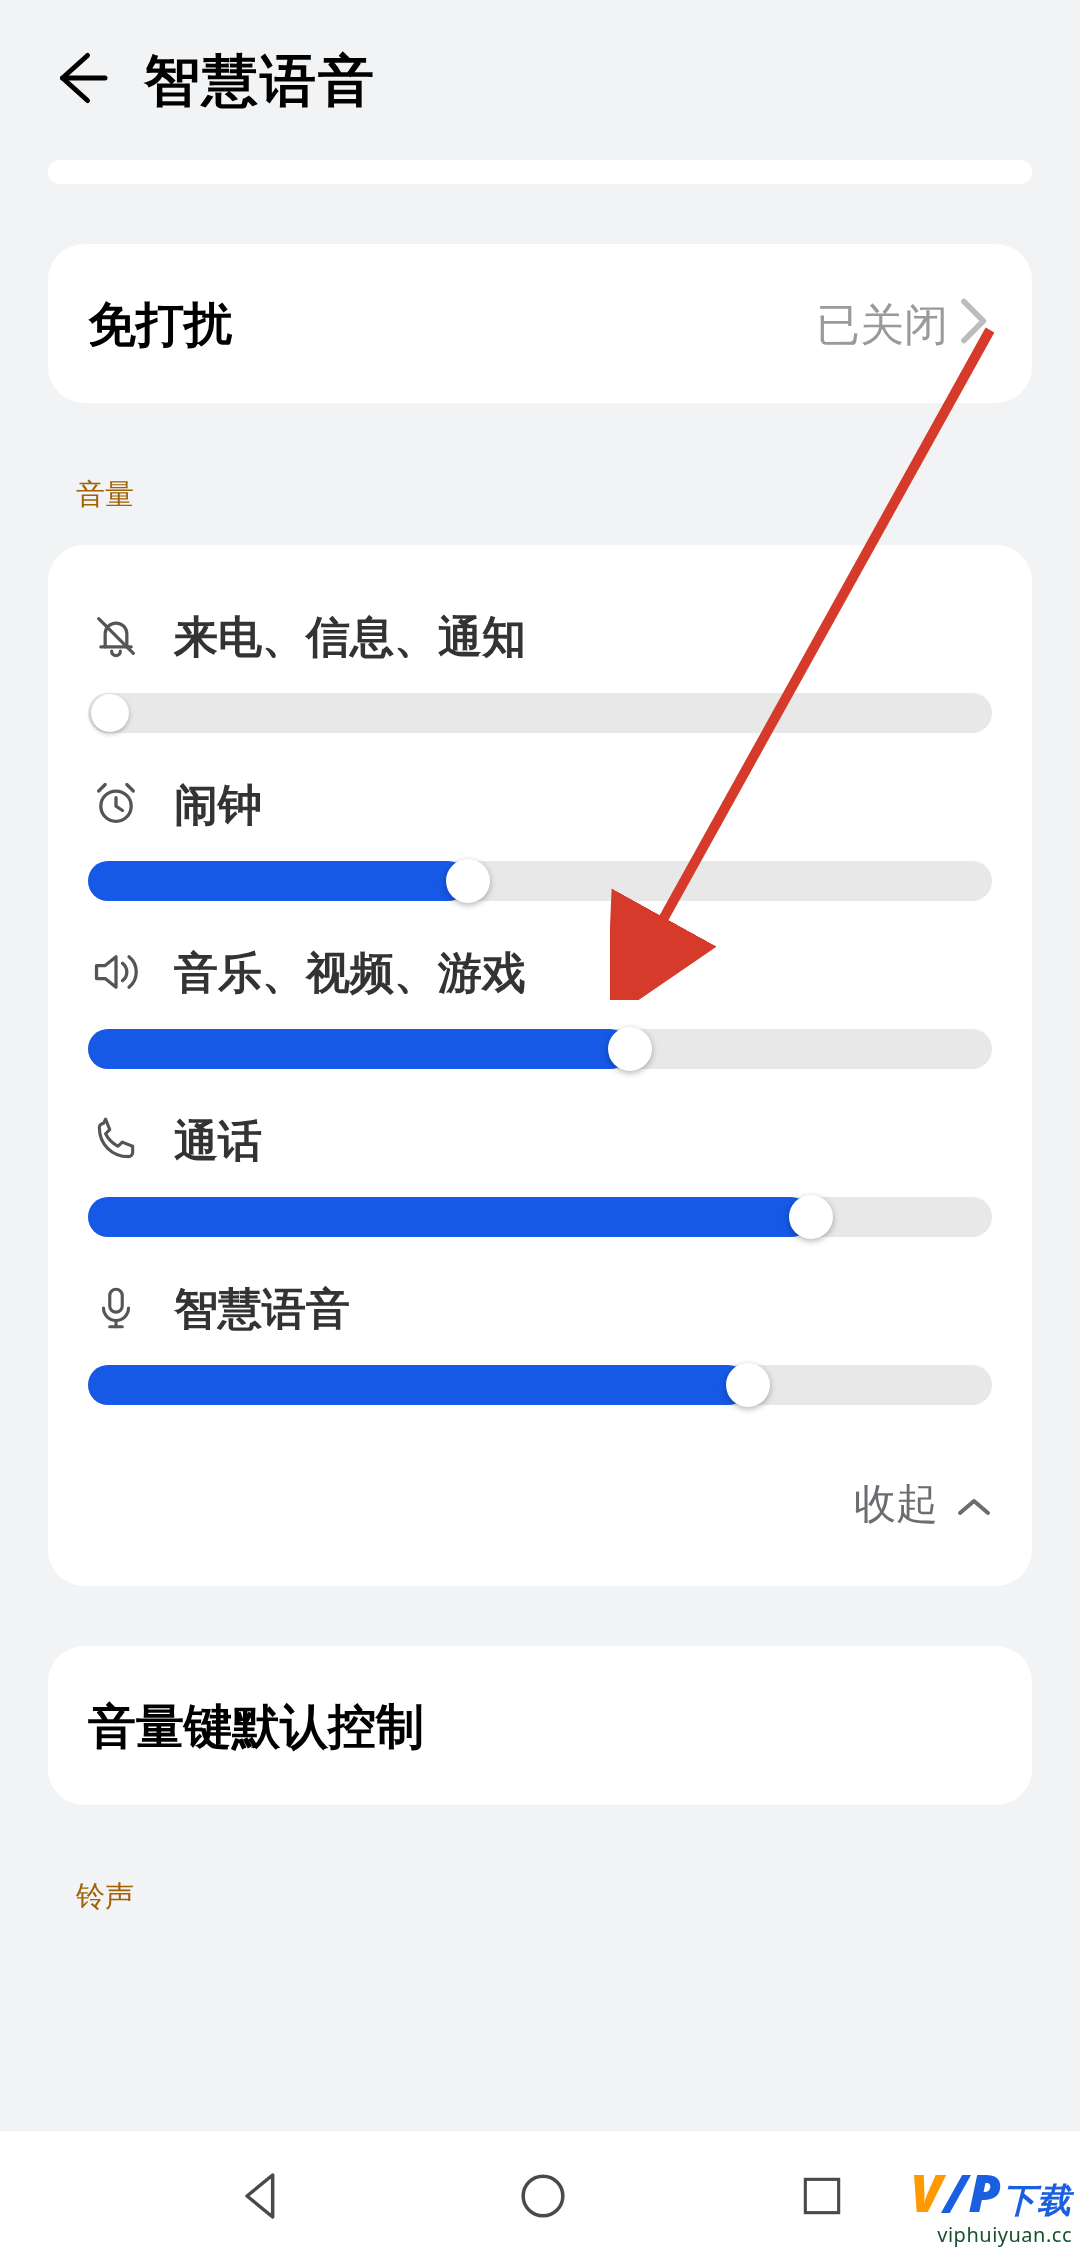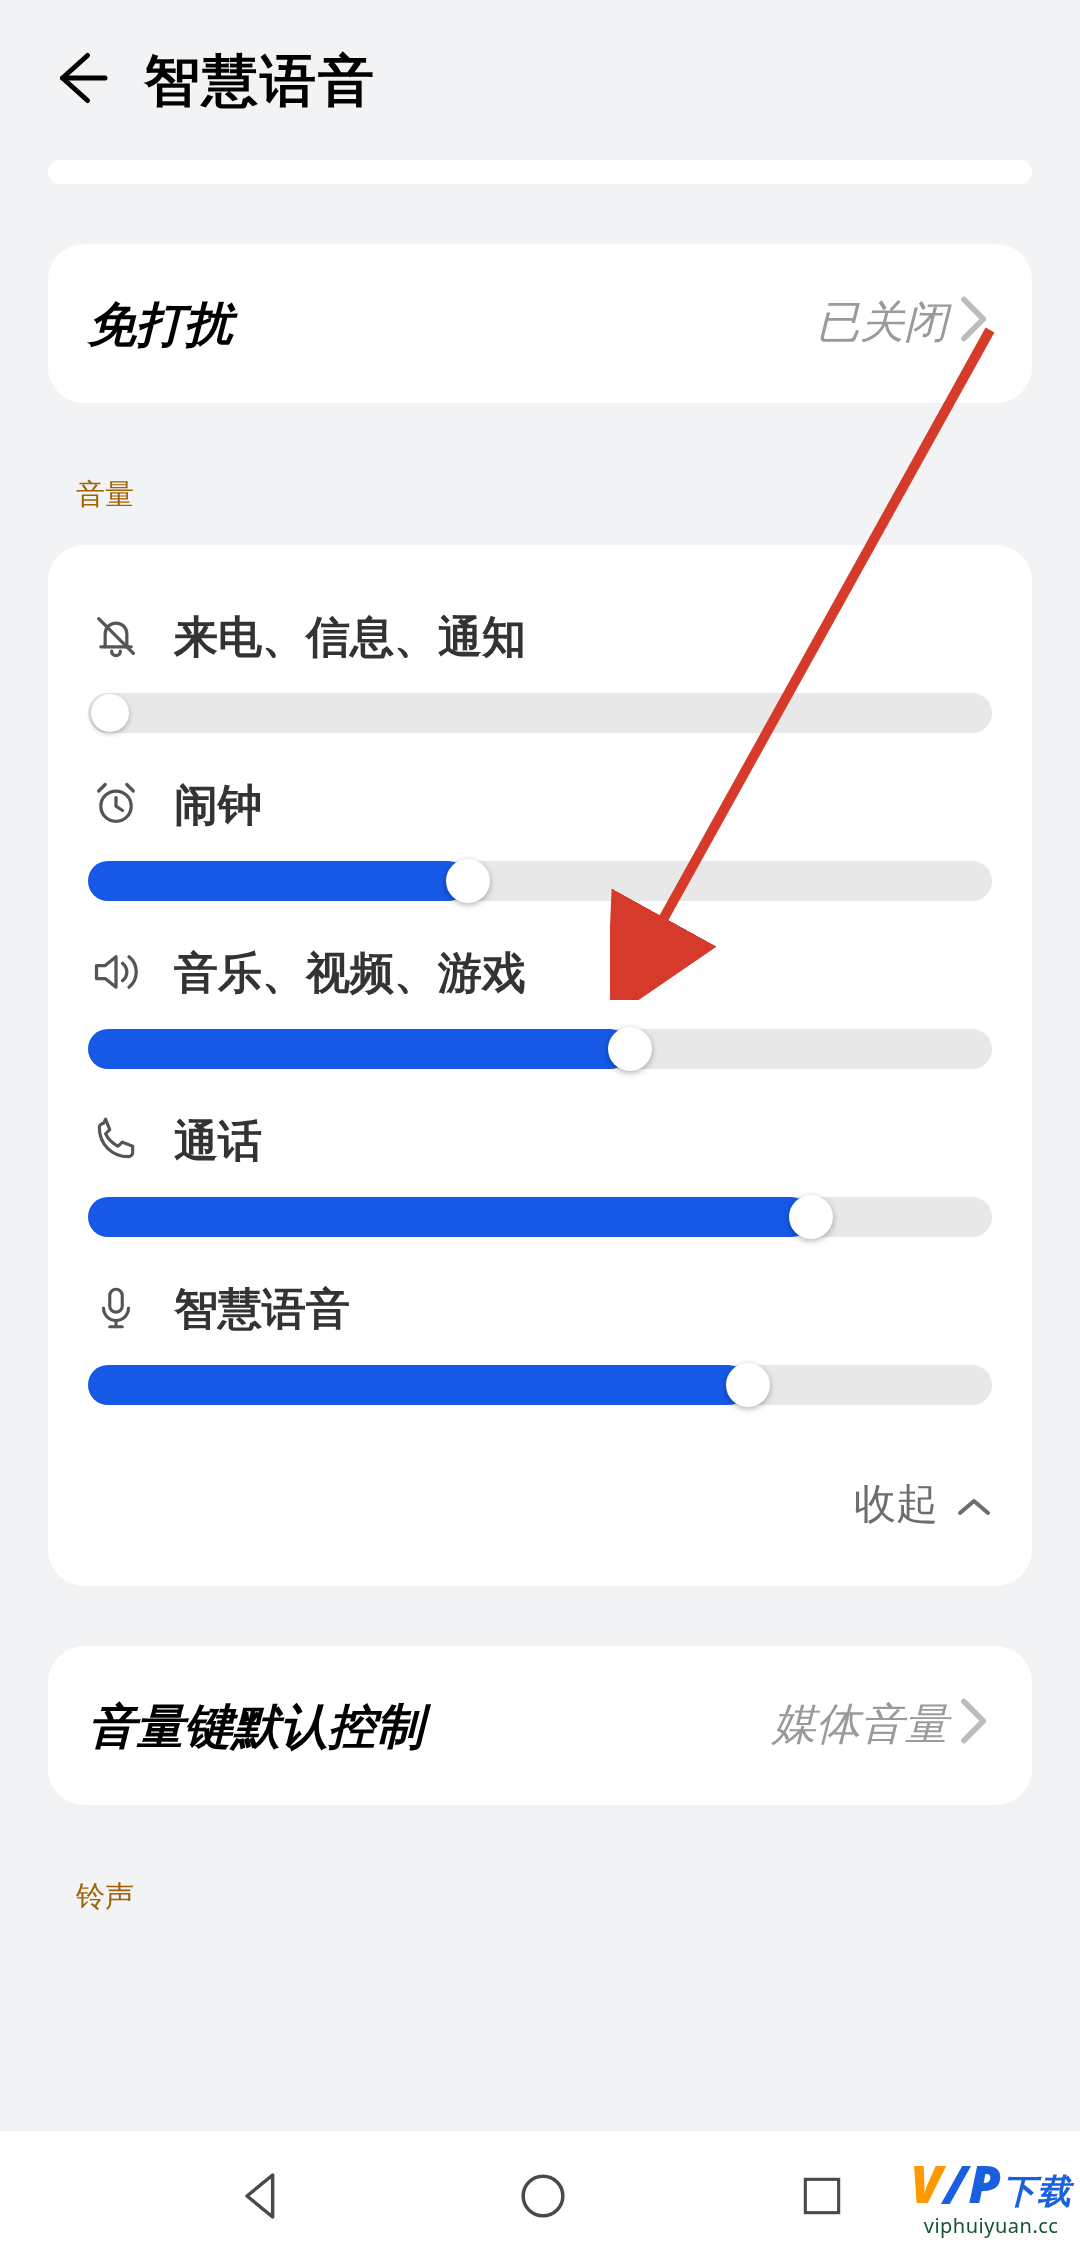--- a/index.html
+++ b/index.html
@@ -38,24 +38,23 @@
   .card {
     background: #fff;
     margin: 0 48px;
     border-radius: 36px;
     padding: 0 0;
   }
 
   
   .row {
     display: flex;
-    align-items: flex-start;
+    align-items: center;
     justify-content: space-between;
     padding: 46px 40px 46px 40px;
-    font-style: italic;
   }
   .row-label {
     font-size: 48px;
     font-weight: 600;
   }
   .row-right {
     display: flex;
     align-items: center;
     gap: 10px;
   }
@@ -152,22 +151,22 @@
     justify-content: space-around;
     padding: 0 120px;
     border-top: 1px solid #eee;
   }
   .navbar .nav-btn svg { stroke: #4a4a4a; }
 
   
   .watermark {
     position: absolute;
     right: 8px;
-    bottom: 27px;
-    text-align: center;
+    bottom: 18px;
+    text-align: right;
   }
   .watermark .vip {
     font-size: 52px;
     font-weight: 900;
     font-style: italic;
     letter-spacing: 1px;
   }
   .watermark .vip .v { color: #ff9900; }
   .watermark .vip .p { color: #1a5fe0; }
   .watermark .vip .sub {
@@ -311,28 +310,20 @@
       </svg>
     </span>
   </div>
 </div>
 
 <div class="spacer-60"></div>
 
 <div class="card">
   <div class="row">
     <div class="row-label">音量键默认控制</div>
-    <div class="row-right">
-      <span class="row-value">媒体音量</span>
-      <span class="chevron-icon">
-        <svg viewBox="0 0 24 36" fill="none" stroke="#bcbcbc" stroke-width="4" stroke-linecap="round" stroke-linejoin="round">
-          <path d="M4 4 L18 18 L4 32"></path>
-        </svg>
-      </span>
-    </div>
   </div>
 </div>
 
 <div class="section-heading" style="">铃声</div>
 
 <svg class="annotation-arrow" width="400" height="680">
   <defs>
     <marker id="ah" markerWidth="14" markerHeight="14" refX="6" refY="6" orient="auto">
       <path d="M0 0 L12 6 L0 12 Z" fill="#d63a2a"></path>
     </marker>

